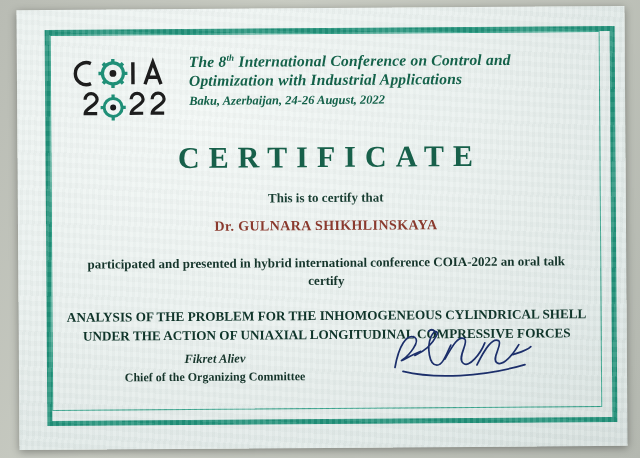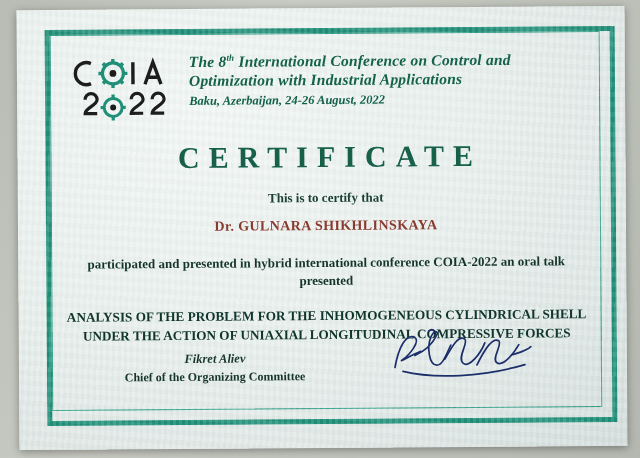--- a/index.html
+++ b/index.html
@@ -272,21 +272,21 @@
       </div>
 
       <div class="cert-title">CERTIFICATE</div>
 
       <div class="this-certify">This is to certify that</div>
 
       <div class="recipient">Dr. GULNARA SHIKHLINSKAYA</div>
 
       <div class="participated">
         <span>participated and presented in hybrid international conference COIA-2022 an oral talk</span><br>
-        <span>presented</span>
+        <span>certify</span>
       </div>
 
       <div class="talk-title">
         <span>ANALYSIS OF THE PROBLEM FOR THE INHOMOGENEOUS CYLINDRICAL SHELL</span><br>
         <span>UNDER THE ACTION OF UNIAXIAL LONGITUDINAL COMPRESSIVE FORCES</span>
       </div>
 
       <div class="footer">
         <div class="sign-block">
           <div class="sign-name">Fikret Aliev</div>

